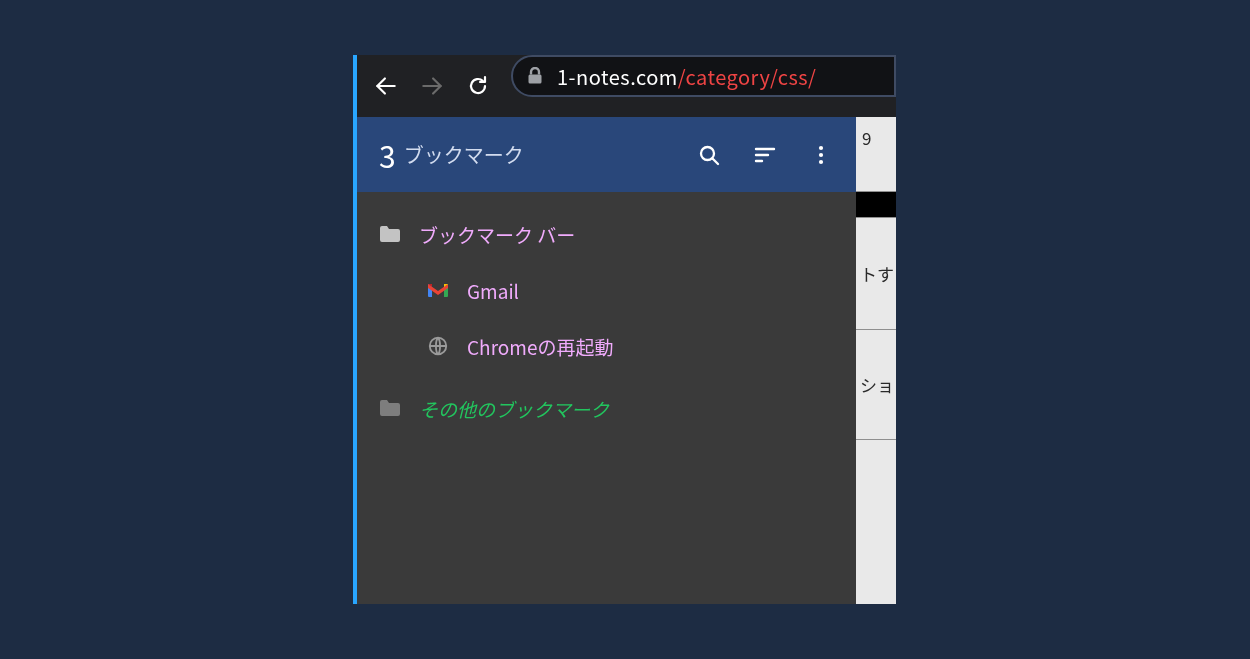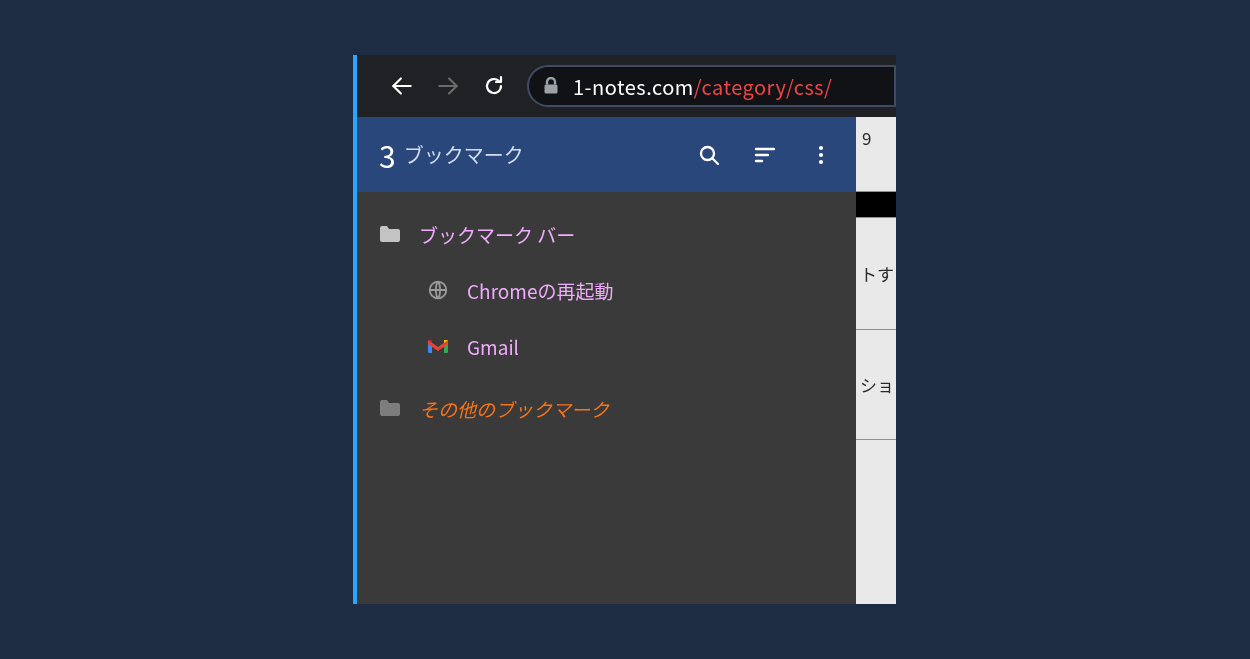--- a/index.html
+++ b/index.html
@@ -26,22 +26,20 @@
     background: #29a6ff;
   }
   
   .browser-bar {
     position: absolute;
     left: 4px; top: 0;
     width: calc(100% - 4px);
     height: 62px;
     background: #202124;
     display: flex;
-    align-items: center;
-    padding-left: 16px;
   }
   .nav-icon {
     width: 46px;
     display: flex;
     align-items: center;
     justify-content: center;
   }
   .nav-icon svg { display:block; }
   .nav-disabled svg path,
   .nav-disabled svg polyline { stroke: #6b6b6b; }
@@ -141,21 +139,21 @@
     color:#f0abfc;
     font-size: 19px;
   }
   .bm-sub {
     padding-left: 70px;
   }
   .bm-row .slot-icon {
     width: 40px;
     display:flex; align-items:center; justify-content:flex-start;
   }
-  .bm-row.dim { color:#f97316; font-style: italic; }
+  .bm-row.dim { color:#22c55e; font-style: italic; }
   .bm-row.dim svg path { fill:#7d7d7d; }
 </style>
 </head>
 <body>
 
 <div class="panel">
   <div class="panel-left-stripe"></div>
 
   <div class="browser-bar">
     <div class="nav-icon" style="margin-left:6px;">
@@ -236,41 +234,41 @@
       <div class="slot-icon">
         <svg width="22" height="18" viewBox="0 0 22 18">
           <path d="M1 3a2 2 0 0 1 2-2h5l2 3h9a2 2 0 0 1 2 2v9a2 2 0 0 1-2 2H3a2 2 0 0 1-2-2V3z" fill="#c3c3c3"></path>
         </svg>
       </div>
       <span>ブックマーク バー</span>
     </div>
 
     <div class="bm-row bm-sub">
       <div class="slot-icon">
-        <svg width="22" height="22" viewBox="0 0 24 24">
-          <circle cx="12" cy="12" r="9" stroke="#9a9a9a" stroke-width="2" fill="none"></circle>
-          <path d="M3 12h18M12 3c3 3 3 15 0 18M12 3c-3 3-3 15 0 18" stroke="#9a9a9a" stroke-width="2" fill="none"></path>
-        </svg>
-      </div>
-      <span>Chromeの再起動</span>
-    </div>
-
-    <div class="bm-row bm-sub">
-      <div class="slot-icon">
         <svg width="22" height="18" viewBox="0 0 22 16">
           <path d="M1 2h4v13H2a1 1 0 0 1-1-1V2z" fill="#4285F4"></path>
           <path d="M17 2h4v12a1 1 0 0 1-1 1h-3V2z" fill="#34A853"></path>
           <path d="M1 2l10 7L21 2v4l-10 7L1 6V2z" fill="#EA4335"></path>
           <path d="M1 2l4 3V2H1z" fill="#C5221F"></path>
           <path d="M21 2l-4 3V2h4z" fill="#FBBC04"></path>
         </svg>
       </div>
       <span>Gmail</span>
     </div>
 
+    <div class="bm-row bm-sub">
+      <div class="slot-icon">
+        <svg width="22" height="22" viewBox="0 0 24 24">
+          <circle cx="12" cy="12" r="9" stroke="#9a9a9a" stroke-width="2" fill="none"></circle>
+          <path d="M3 12h18M12 3c3 3 3 15 0 18M12 3c-3 3-3 15 0 18" stroke="#9a9a9a" stroke-width="2" fill="none"></path>
+        </svg>
+      </div>
+      <span>Chromeの再起動</span>
+    </div>
+
 
     <div class="bm-row dim" style="margin-top:6px;">
       <div class="slot-icon">
         <svg width="22" height="18" viewBox="0 0 22 18">
           <path d="M1 3a2 2 0 0 1 2-2h5l2 3h9a2 2 0 0 1 2 2v9a2 2 0 0 1-2 2H3a2 2 0 0 1-2-2V3z" fill="#6d6d6d"></path>
         </svg>
       </div>
       <span>その他のブックマーク</span>
     </div>
   </div>

